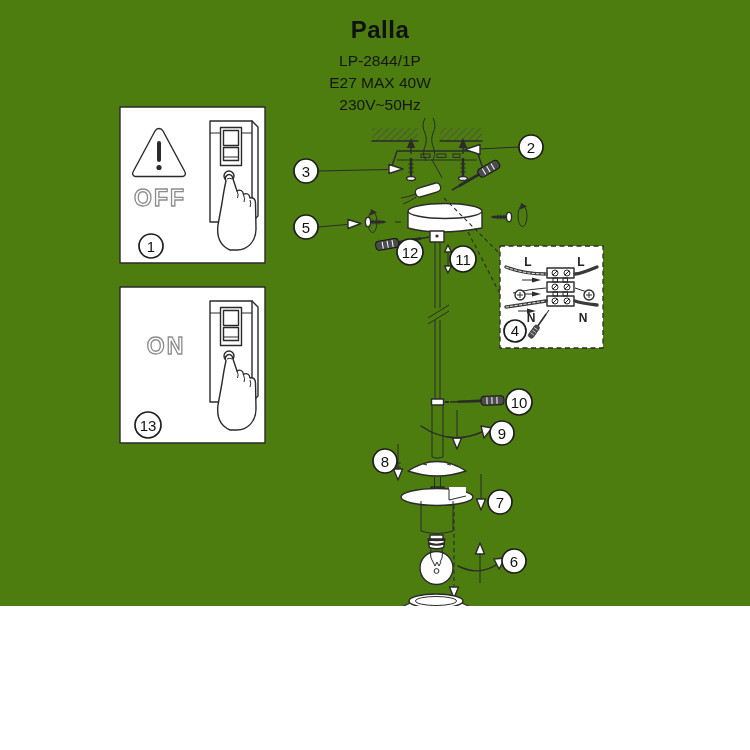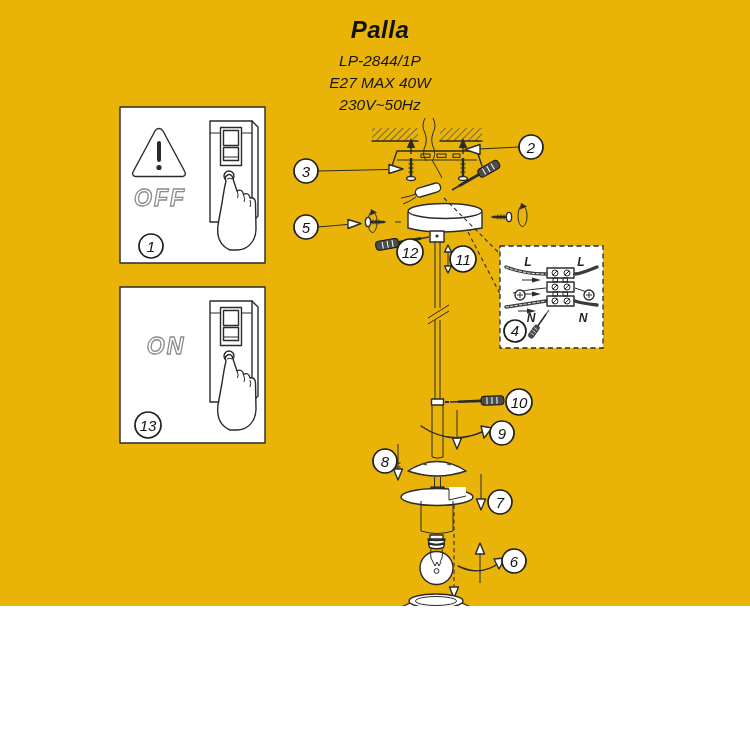--- a/index.html
+++ b/index.html
@@ -1,17 +1,17 @@
 <!DOCTYPE html>
 <html><head>
 <meta charset="utf-8">
 <style>
   html,body{margin:0;padding:0;background:#fff;}
-  .page{position:relative;width:750px;height:606px;background:#eab308;overflow:hidden;
-        font-family:"Liberation Sans", sans-serif;color:#111;font-style:italic;}
+  .page{position:relative;width:750px;height:606px;background:#4d7c0f;overflow:hidden;
+        font-family:"Liberation Sans", sans-serif;color:#111;}
   .header{position:absolute;top:14px;left:0;width:760px;text-align:center;line-height:1.3;}
   .header .title{font-size:24px;font-weight:700;letter-spacing:.5px;margin-bottom:6px;}
   .header .spec{font-size:15.5px;font-weight:400;color:#161616;margin-top:2px;}
   svg{position:absolute;top:0;left:0;}
   svg text{font-family:"Liberation Sans", sans-serif;}
   .ln{stroke:#2b2b2b;stroke-width:1.4;fill:none;stroke-linecap:round;stroke-linejoin:round;}
   .lnf{stroke:#2b2b2b;stroke-width:1.4;fill:#fff;stroke-linejoin:round;}
   .thin{stroke:#2b2b2b;stroke-width:1;fill:none;}
   .blk{fill:#2b2b2b;stroke:none;}
   .stepc{fill:#fff;stroke:#1d1d1d;stroke-width:1.7;}

